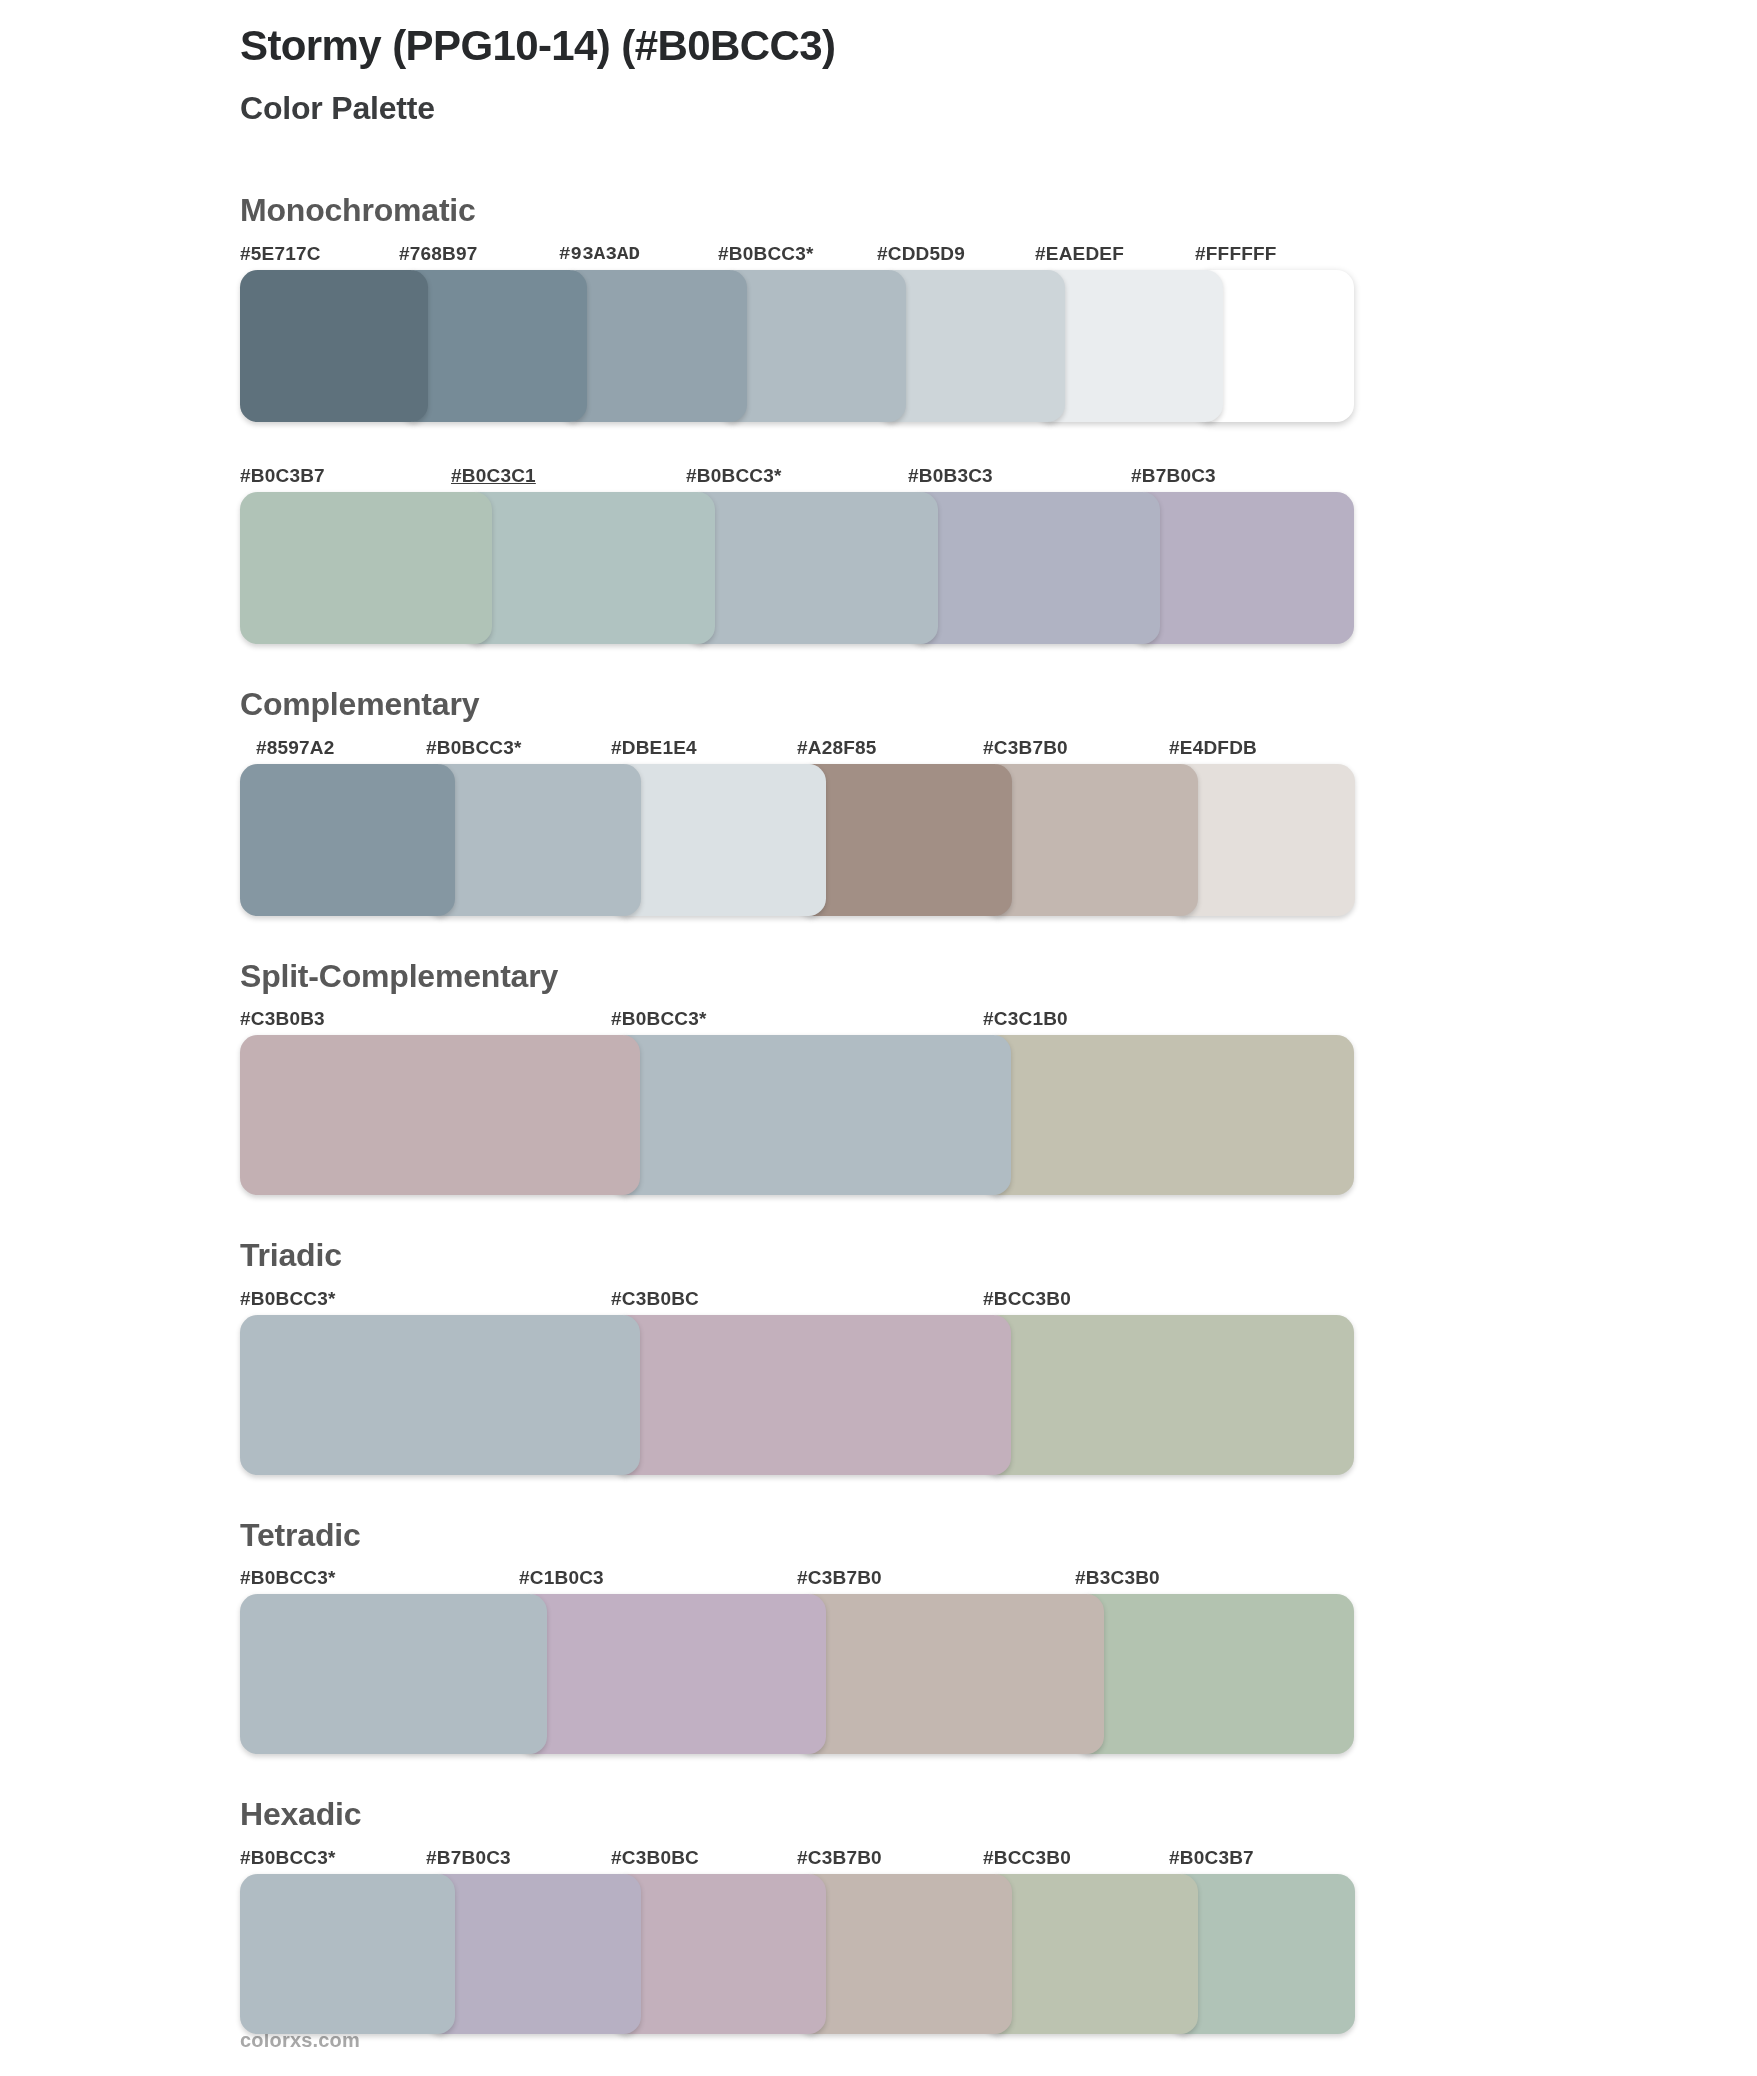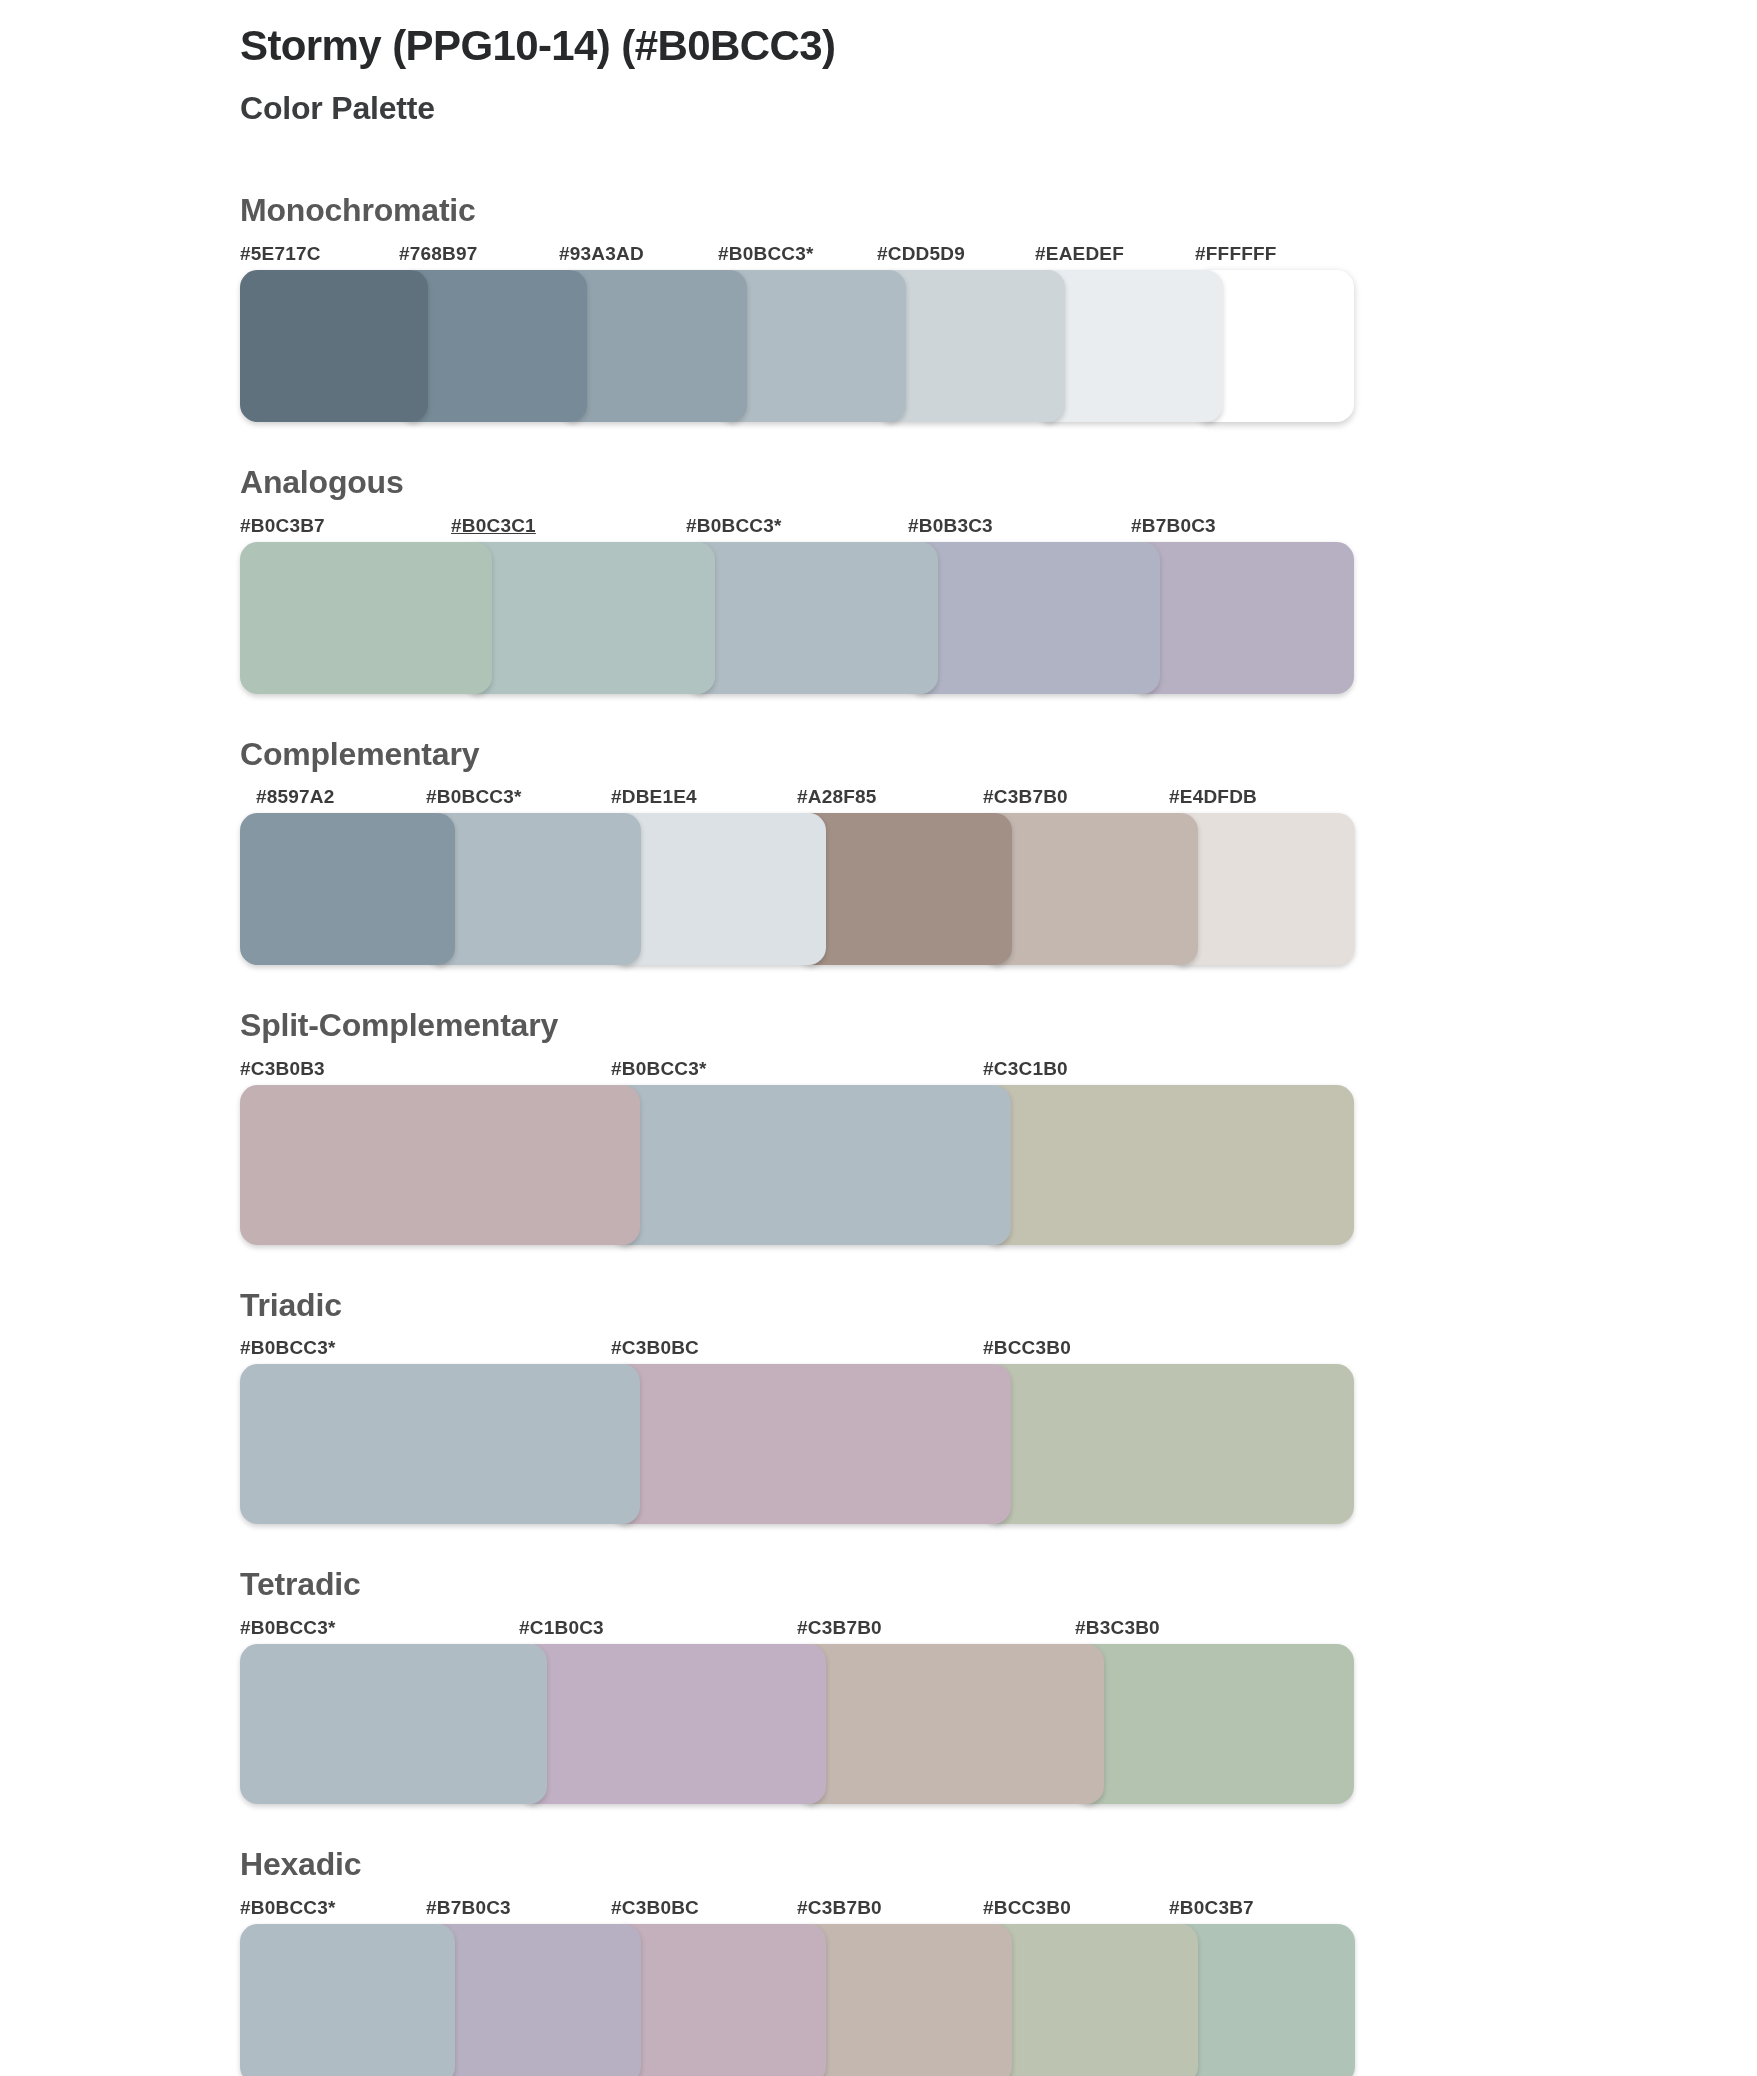--- a/index.html
+++ b/index.html
@@ -115,39 +115,38 @@
 
     <h2 class="doc-subtitle">Color Palette</h2>
 
     <div id="sections-root">
         <div class="section h-mono">
           <div class="section-title">Monochromatic</div>
           <div class="swatch-block">
             <div class="labels">
               <div class="hex-label" style="left: 0px;">#5E717C</div>
               <div class="hex-label" style="left: 159px;">#768B97</div>
-              <div class="hex-label" style="left: 319px;">#93A3AD</div>
+              <div class="hex-label" style="left: 319px; font-family: Liberation Mono, monospace;">#93A3AD</div>
               <div class="hex-label" style="left: 478px;">#B0BCC3*</div>
               <div class="hex-label" style="left: 637px;">#CDD5D9</div>
               <div class="hex-label" style="left: 795px;">#EAEDEF</div>
               <div class="hex-label" style="left: 955px;">#FFFFFF</div>
             </div>
             <div class="bars">
               <div class="bar" title="#5E717C" style="left: 0px; width: 188px; background: rgb(94, 113, 124); z-index: 7;"></div>
               <div class="bar" title="#768B97" style="left: 159px; width: 188px; background: rgb(118, 139, 151); z-index: 6;"></div>
               <div class="bar" title="#93A3AD" style="left: 319px; width: 188px; background: rgb(147, 163, 173); z-index: 5;"></div>
               <div class="bar" title="#B0BCC3*" style="left: 478px; width: 188px; background: rgb(176, 188, 195); z-index: 4;"></div>
               <div class="bar" title="#CDD5D9" style="left: 637px; width: 188px; background: rgb(205, 213, 217); z-index: 3;"></div>
               <div class="bar" title="#EAEDEF" style="left: 795px; width: 188px; background: rgb(234, 237, 239); z-index: 2;"></div>
               <div class="bar white-chip" title="#FFFFFF" style="left: 955px; width: 159px; background: rgb(255, 255, 255); z-index: 1;"></div>
             </div>
           </div>
         </div>
         <div class="section h-ana">
-          <div class="section-title">Analogous</div>
           <div class="swatch-block">
             <div class="labels">
               <div class="hex-label" style="left: 0px;">#B0C3B7</div>
               <div class="hex-label" style="left: 211px; text-decoration: underline;">#B0C3C1</div>
               <div class="hex-label" style="left: 446px;">#B0BCC3*</div>
               <div class="hex-label" style="left: 668px;">#B0B3C3</div>
               <div class="hex-label" style="left: 891px;">#B7B0C3</div>
             </div>
             <div class="bars">
               <div class="bar" title="#B0C3B7" style="left: 0px; width: 252px; background: rgb(176, 195, 183); z-index: 5;"></div>

